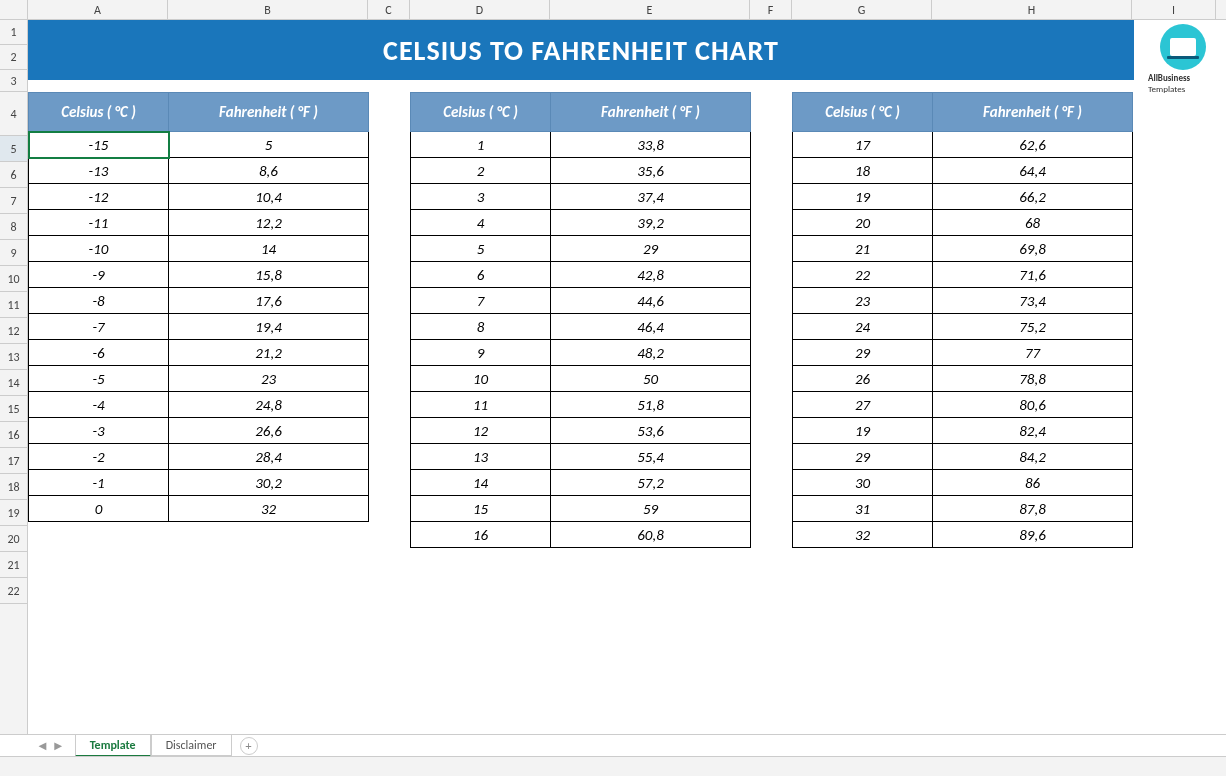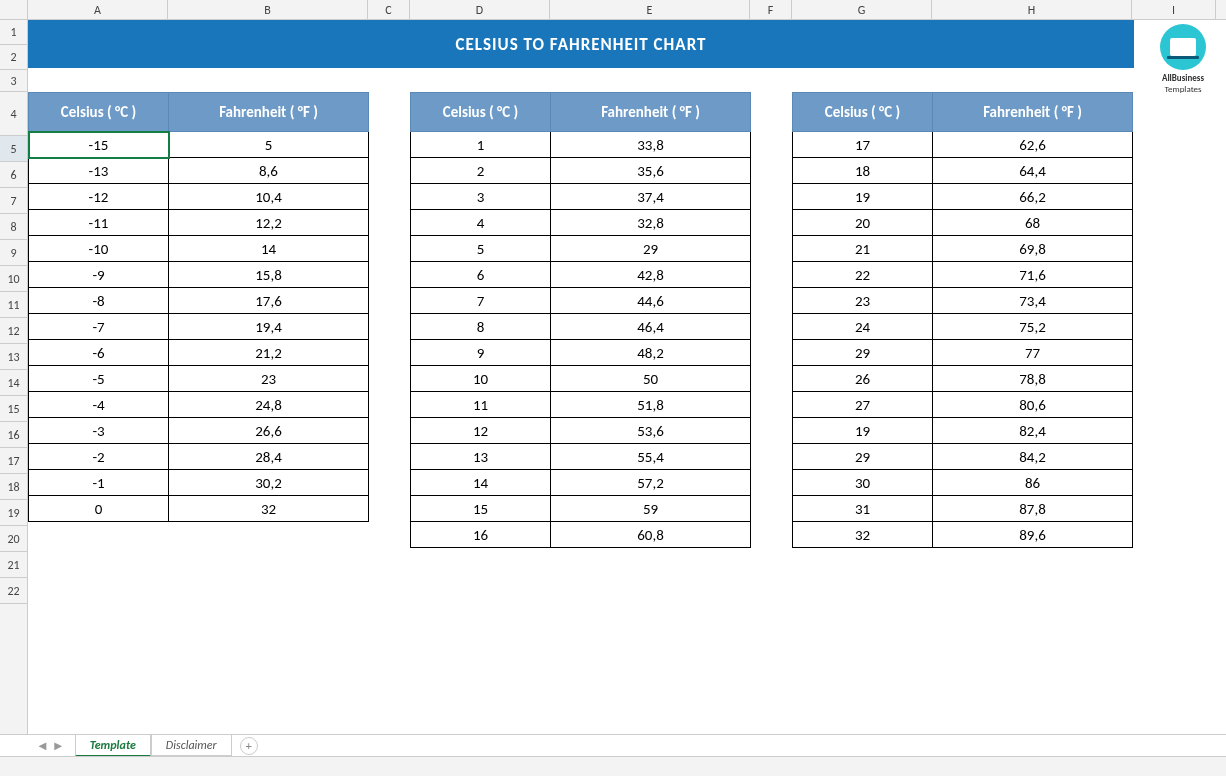--- a/index.html
+++ b/index.html
@@ -35,53 +35,54 @@
     color: #444;
     font-size: 12px;
     display: flex; align-items: center; justify-content: center;
   }
   .row-n.sel { background:#e0e8ee; }
   .cells { position: relative; flex: 1; background: #fff; }
   .title-bar {
     position: absolute;
     left: 0; top: 0;
     width: 1106px;
-    height: 48px;
+    height: 60px;
     background: #1a76bb;
     color: #fff;
     font-weight: bold;
-    font-size: 17px;
+    font-size: 28px;
     letter-spacing: 1px;
     display: flex;
     align-items: center;
     justify-content: center;
   }
   .logo {
     position: absolute;
     left: 1120px; top: 4px;
     width: 70px;
-    text-align: center;
+    text-align: left;
     font-size: 9px;
     color: #333;
   }
   .logo-circle {
     width: 46px; height: 46px;
     background: #2bc5d4;
     border-radius: 50%;
     margin: 0 auto 2px;
     display:flex; align-items:center; justify-content:center;
   }
   .logo-laptop {
     width: 26px; height: 18px;
     background:#fff; border-radius:2px; position:relative;
   }
   .logo-laptop::after{content:"";position:absolute;bottom:-3px;left:-3px;width:32px;height:3px;background:#0b5a7a;border-radius:1px;}
   .tbl {
     position: absolute;
     border-collapse: collapse;
+    font-style: italic;
   }
   .tbl th {
     background: #6d9ac6;
     color: #fff;
     font-weight: bold;
     font-size: 15px;
     padding: 10px 4px;
     border: 1px solid #5a89b6;
     text-align: center;
   }
@@ -115,21 +116,20 @@
   }
   .tab-nav { display:flex; gap:4px; margin-right:10px; color:#999;}
   .tab {
     padding: 3px 14px;
     font-size: 12px;
     border: 1px solid #ccc;
     border-top: none;
     background: #fff;
     color: #555;
     cursor: pointer;
-    font-style: italic;
   }
   .tab.active { color: #1a7a3f; font-weight: bold; border-bottom: 2px solid #1a7a3f; }
   .add-sheet { margin-left:8px; width:18px; height:18px; border:1px solid #ccc; border-radius:50%; text-align:center; line-height:16px; color:#888; cursor:pointer; font-size:12px;}
   .status-bar {
     position: absolute;
     left: 0; bottom: 0;
     height: 20px;
     width: 100%;
     background: #f3f3f3;
     border-top: 1px solid #ccc;
@@ -280,21 +280,21 @@
           <tr>
             <td>2</td>
             <td>35,6</td>
           </tr>
           <tr>
             <td>3</td>
             <td>37,4</td>
           </tr>
           <tr>
             <td>4</td>
-            <td>32,8</td>
+            <td>39,2</td>
           </tr>
           <tr>
             <td>5</td>
             <td>29</td>
           </tr>
           <tr>
             <td>6</td>
             <td>42,8</td>
           </tr>
           <tr>

